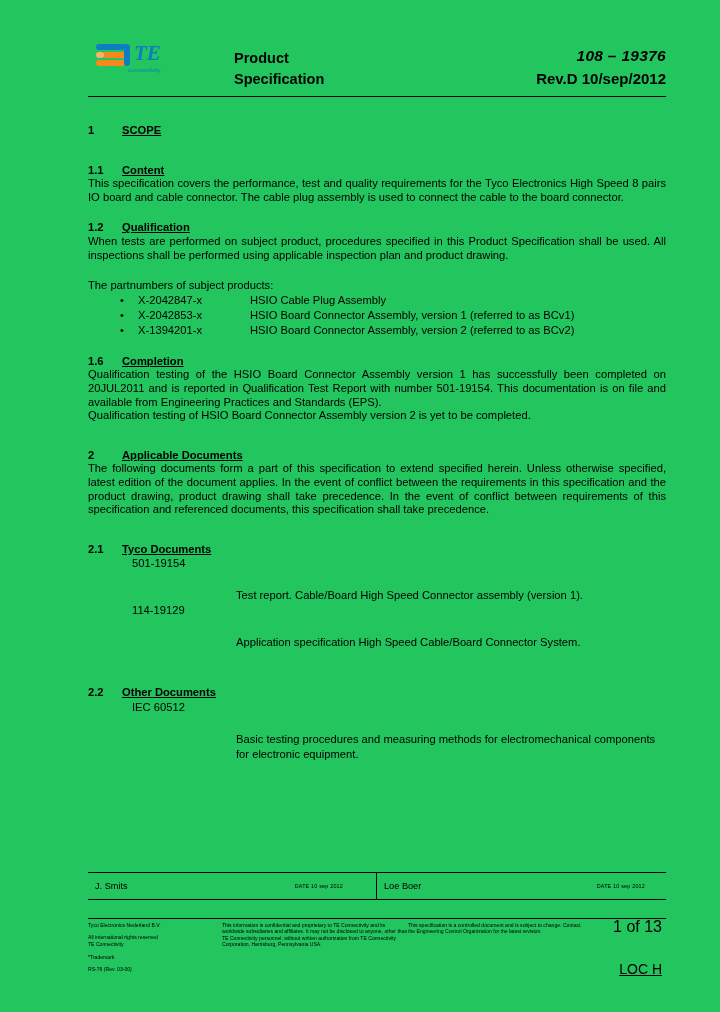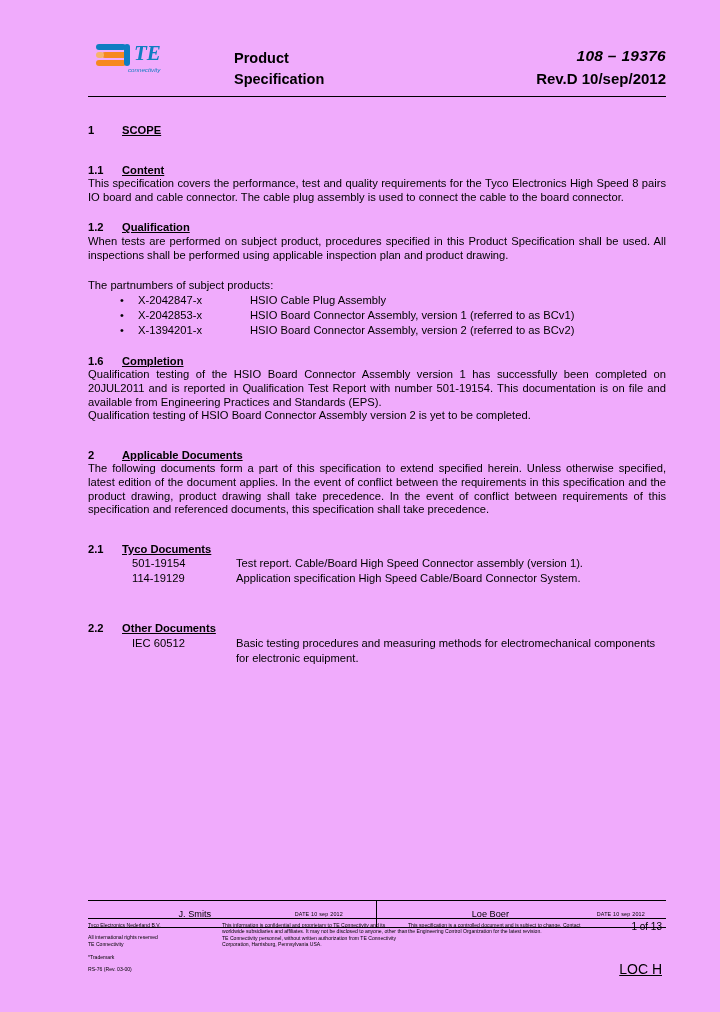--- a/index.html
+++ b/index.html
@@ -9,21 +9,21 @@
     background: #ffffff;
   }
   body {
     font-family: "Liberation Sans", sans-serif;
     color: #000000;
   }
   .page {
     position: relative;
     width: 720px;
     height: 1012px;
-    background: #f0abfc;
+    background: #22c55e;
     overflow: hidden;
     box-sizing: border-box;
   }
 
   
   .header {
     position: absolute;
     left: 88px;
     top: 28px;
     width: 578px;
@@ -131,34 +131,33 @@
     line-height: 15px;
   }
   ul.partlist li .pn {
     flex: 0 0 112px;
   }
   ul.partlist li .desc { flex: 1 1 auto; }
 
   
   .docrow { display: flex; line-height: 14.6px; }
   .docrow .code { flex: 0 0 104px; margin-left: 44px; }
-  .docrow .title { flex: 1 1 auto; }
+  .docrow .title { flex: 1 1 auto; margin-top: 32px; }
   .docrow .title .cont { display: block; }
 
   
   .sigtable {
     position: absolute;
     left: 88px;
-    top: 900px;
+    top: 872px;
     width: 578px;
     height: 26px;
     border-top: 1.3px solid #000;
     border-bottom: 1.3px solid #000;
     display: flex;
-    text-align: center;
   }
   .sigcell {
     display: flex;
     align-items: center;
     height: 100%;
     box-sizing: border-box;
   }
   .sigcell.left {
     flex: 0 0 289px;
     border-right: 1.3px solid #000;
@@ -215,21 +214,21 @@
     font-size: 5.1px;
     line-height: 6.4px;
     padding-top: 2px;
   }
   .legal-col-4 {
     flex: 1 1 auto;
     text-align: right;
     padding-right: 4px;
   }
   .page-no {
-    font-size: 10px;
+    font-size: 16px;
     line-height: 13px;
     white-space: nowrap;
   }
   .loc {
     font-size: 14px;
     margin-top: 28px;
     white-space: nowrap;
     text-decoration: underline;
   }
 </style>

